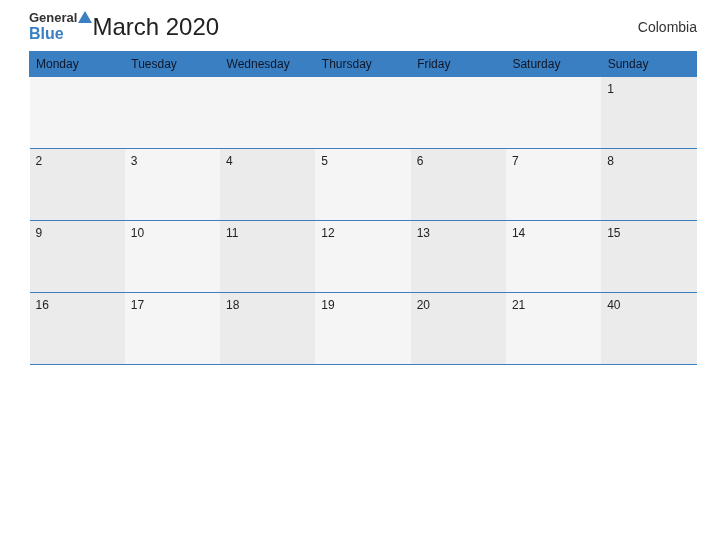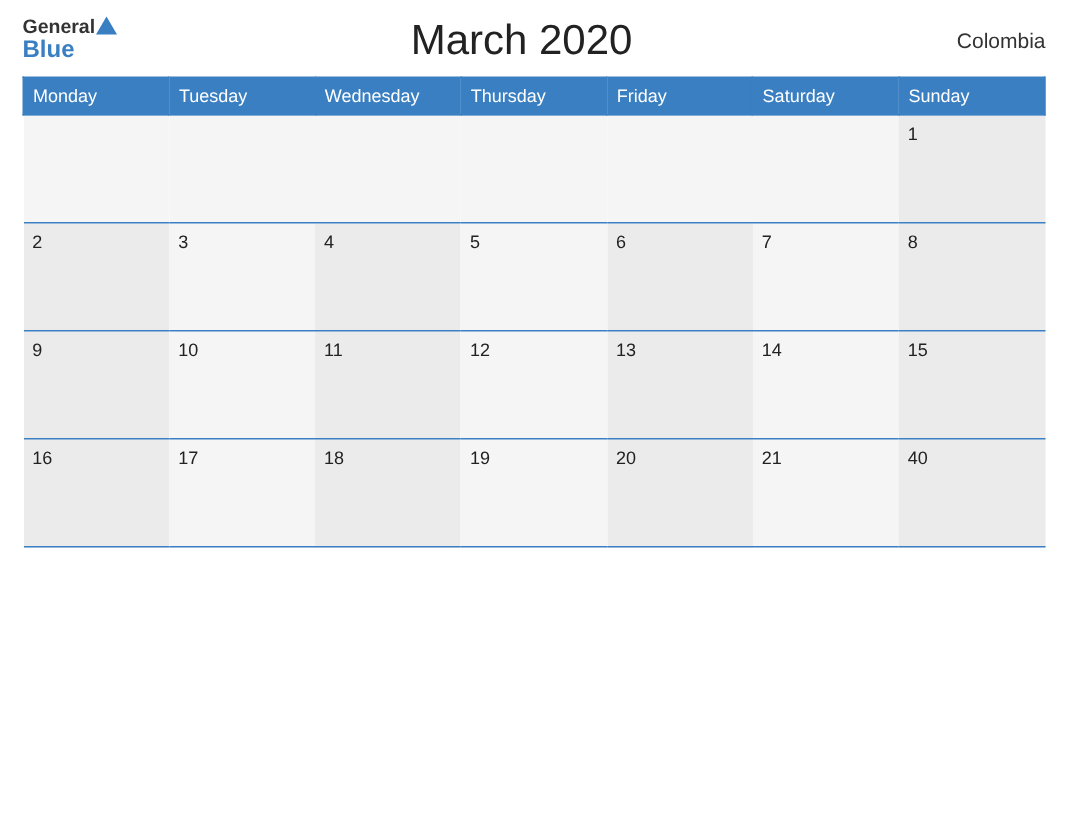--- a/index.html
+++ b/index.html
@@ -8,21 +8,21 @@
       height: 550px;
       background: #fff;
       font-family: Arial, sans-serif;
       overflow: hidden;
     }
 
     .page {
       width: 712px;
       height: 550px;
       background: #fff;
-      padding: 10px 15px 10px 15px;
+      padding: 10px 15px 10px 29px;
     }
 
     
     .header {
       display: flex;
       align-items: center;
       justify-content: space-between;
       margin-bottom: 8px;
     }
 
@@ -48,43 +48,42 @@
       width: 0;
       height: 0;
       border-left: 7px solid transparent;
       border-right: 7px solid transparent;
       border-bottom: 12px solid #3a7fc1;
       margin-left: 1px;
       margin-bottom: 2px;
     }
 
     .title {
-      font-size: 28px;
+      font-size: 24px;
       font-weight: normal;
       color: #222;
-      text-align: center;
       flex: 1;
     }
 
     .country {
       font-size: 14px;
       color: #333;
       text-align: right;
       min-width: 80px;
     }
 
     
     .calendar {
       width: 100%;
       border-collapse: collapse;
     }
 
     .calendar thead tr th {
       background: #3a7fc1;
-      color: #ffffff;
+      color: #0f172a;
       font-size: 12px;
       font-weight: normal;
       text-align: left;
       padding: 5px 6px;
       border: 1px solid #3a7fc1;
     }
 
     .calendar tbody tr td {
       width: 14.28%;
       height: 72px;

